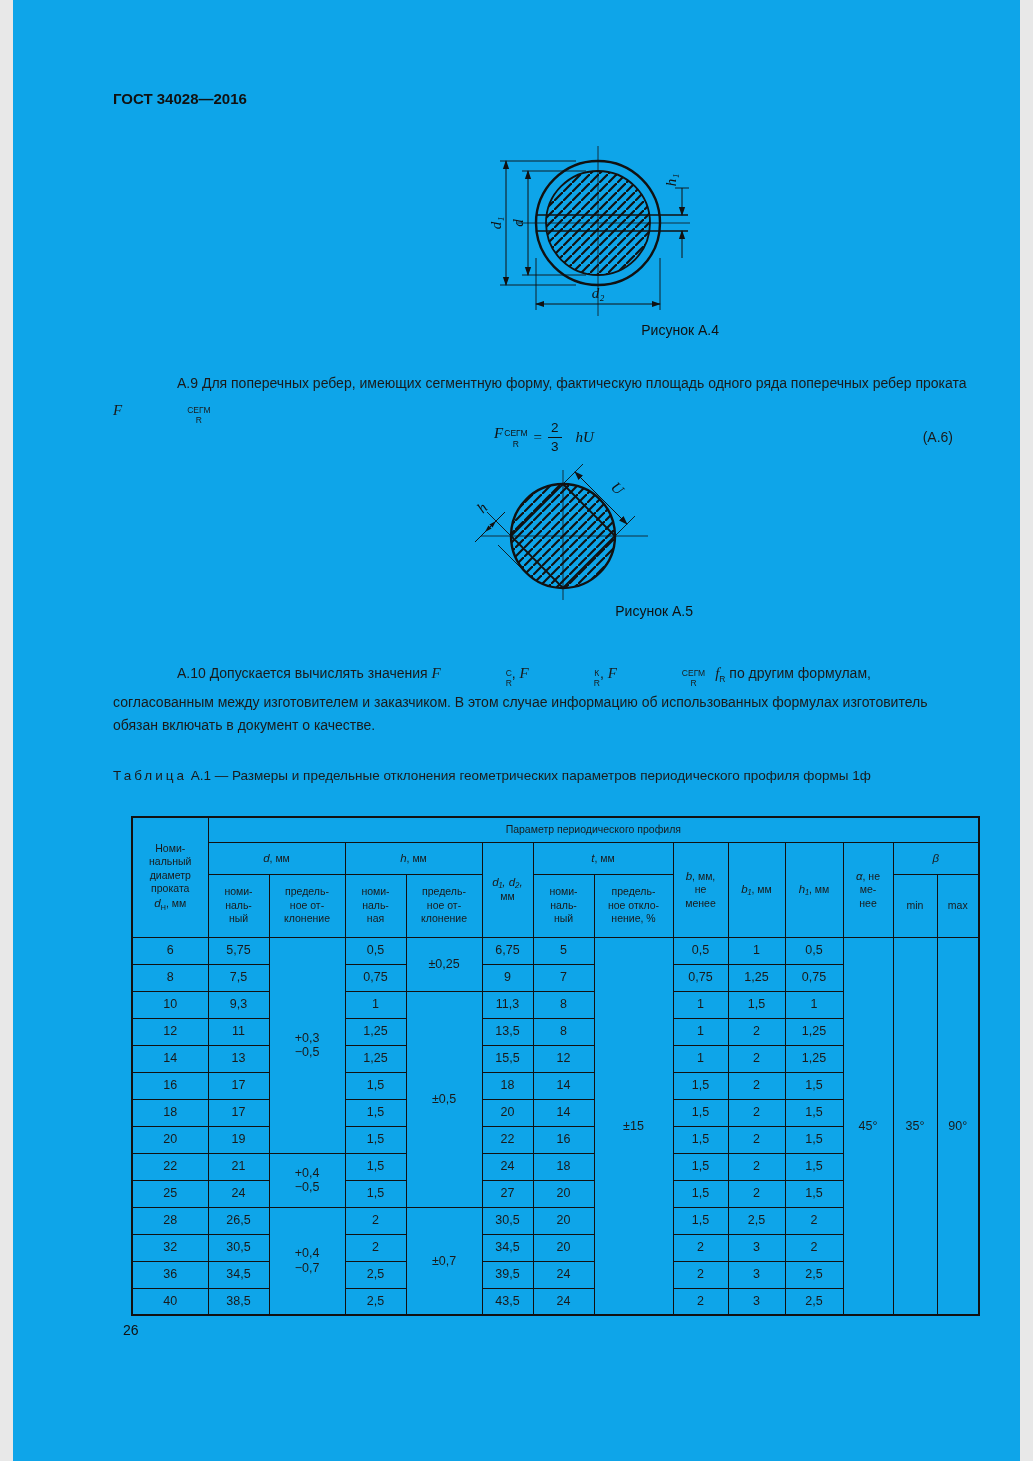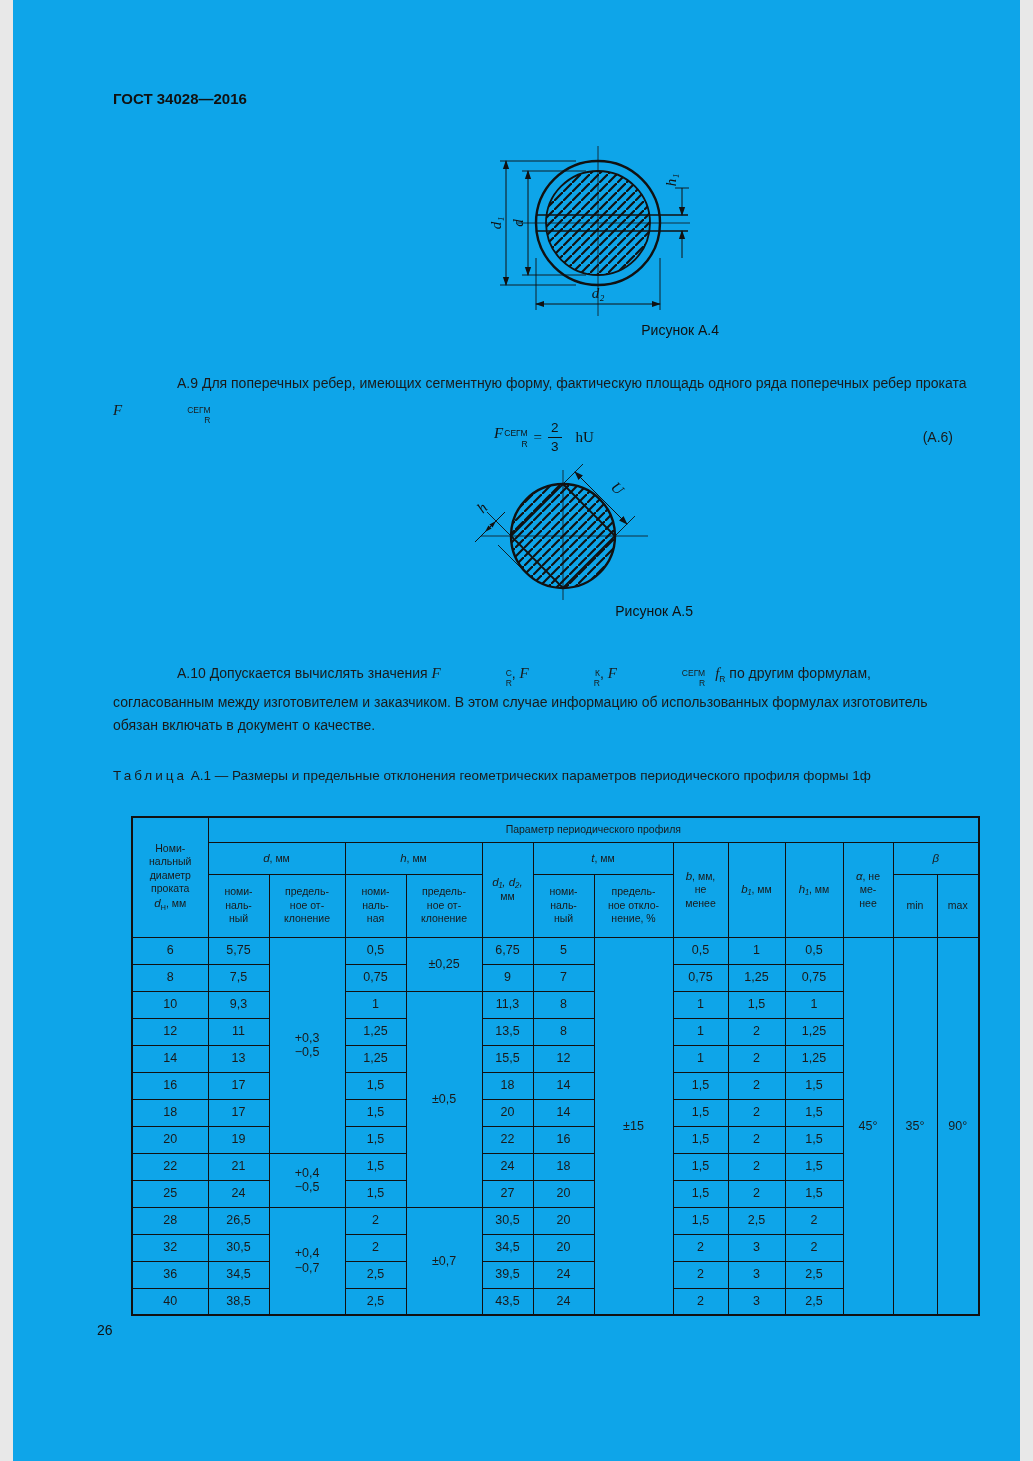--- a/index.html
+++ b/index.html
@@ -17,57 +17,57 @@
   .fig-caption { position:absolute; font-size:14px; text-align:right; }
 
   .para { position:absolute; left:100px; width:862px; font-size:14px; color:#1a1a1a; }
   .para-a9  { top:356px; line-height:27px; text-indent:64px; }
   .para-a10 { top:648px; line-height:23px; text-indent:64px; }
   .para-a11 { top:717px; line-height:23px; text-indent:64px; }
 
   
   .ff { font-family:"Liberation Serif", serif; white-space:nowrap; }
   .fb { font-style:italic; font-size:15px; }
-  .ss { display:inline-block; vertical-align:-0.55em; margin-left:1px; text-align:right; }
+  .ss { display:inline-block; vertical-align:-0.55em; margin-left:1px; text-align:center; }
   .ss .s1, .ss .s2 { display:block; font-size:8.5px; line-height:1.2; font-style:normal;
                      font-family:"Liberation Sans", sans-serif; }
   .fsub { font-size:8.5px; font-style:normal; font-family:"Liberation Sans", sans-serif; vertical-align:-0.45em; }
   .gap-l { padding-left:10px; }
 
   
   .formula-row { position:absolute; left:100px; top:410px; width:862px; height:54px;
                  display:flex; align-items:center; justify-content:center; }
   .formula-a6 { font-family:"Liberation Serif", serif; font-size:15px; display:flex; align-items:center; }
   .formula-a6 .eq { margin:0 6px; font-style:normal; }
   .frac { display:inline-block; text-align:center; font-family:"Liberation Sans", sans-serif;
           font-size:13.5px; line-height:1.15; vertical-align:middle; }
   .frac .num { display:block; border-bottom:1.2px solid #111; padding:0 3px 1px; }
   .frac .den { display:block; padding-top:1px; }
-  .tail { margin-left:14px; }
+  .tail { font-style:italic; margin-left:14px; }
   .formula-label { position:absolute; right:22px; top:50%; transform:translateY(-50%);
                    font-size:14px; color:#1a1a1a; }
 
   
   .table-caption { position:absolute; left:100px; top:763px; width:862px; font-size:13.5px;
                    line-height:25px; color:#1a1a1a; }
   .table-caption .tc-label { letter-spacing:3px; }
   .gtable { position:absolute; left:118px; top:816px; border-collapse:collapse; table-layout:fixed;
             width:847px; border:2px solid #111; }
   .gtable th, .gtable td { border:1px solid #111; text-align:center; vertical-align:middle;
                            padding:0 1px; font-weight:normal; color:#1a1a1a; }
   .gtable th { font-size:10.5px; line-height:1.28; white-space:pre-line; }
   .gtable td { font-size:12.5px; height:27px; white-space:pre-line; line-height:1.15; }
   .row-t1 th { height:25px; }
   .row-t2 th { height:32px; }
   .row-t3 th { height:63px; }
   .sym { font-style:italic; font-size:11.5px; }
   .gtable sub { font-size:7.5px; }
 
   svg text { font-family:"Liberation Serif", serif; font-style:italic; font-size:15px; fill:#111; }
-  .pagenum { position:absolute; left:84px; top:1322px; font-size:14px; }
+  .pagenum { position:absolute; left:110px; top:1322px; font-size:14px; }
 </style>
 </head>
 <body>
 
 <div class="page">
 
   <div class="gost-header">ГОСТ 34028—2016</div>
 
   <div class="fig" style="left:415px; top:138px; width:290px; height:188px;">
     <svg width="290" height="188" viewBox="0 0 290 188">

